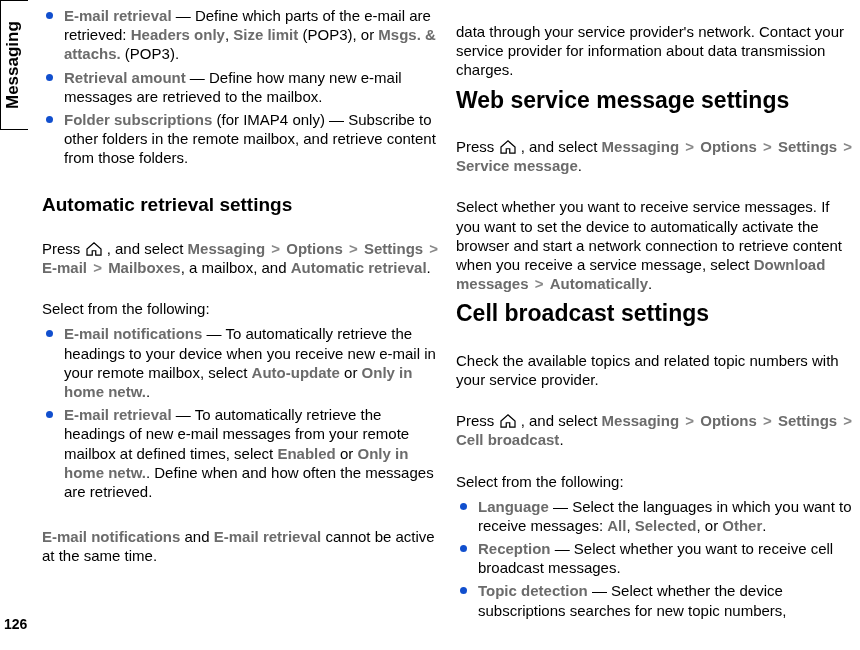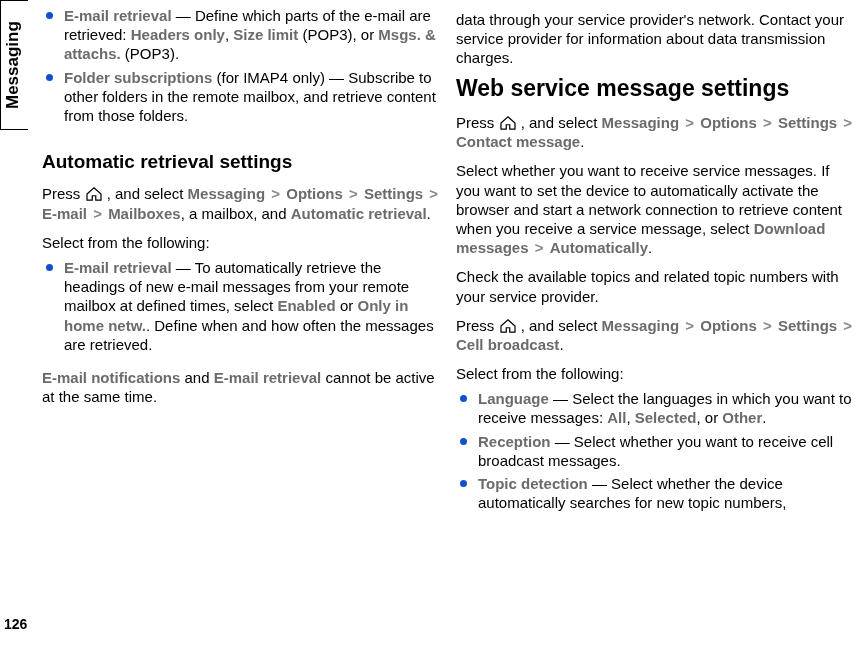--- a/index.html
+++ b/index.html
@@ -67,21 +67,21 @@
     width: 7px;
     height: 7px;
     background: #114fce;
     border-radius: 50%;
   }
   .term { color: #6b6b6b; font-weight: bold; }
   .crumb { color: #6b6b6b; font-weight: bold; }
   .sep { color: #888; font-weight: bold; padding: 0 2px;}
   h2.sub { font-size: 19px; font-weight: bold; margin-top: 15px; }
   h1.sect { font-size: 23px; font-weight: bold; }
-  p { margin-top: 4px; }
+  p { margin-top: 16px; }
   .home-icon {
     display: inline-block;
     width: 18px;
     height: 14px;
     vertical-align: -2px;
   }
   .home-icon svg { width: 100%; height: 100%; }
 </style>
 </head>
 <body>
@@ -90,77 +90,84 @@
 <div class="page-number">126</div>
 
 <div class="columns">
 
   <div class="col">
     <ul class="bullets">
       <li>
         <span class="term">E-mail retrieval</span><span> — Define which parts of the e-mail are retrieved: </span><span class="term">Headers only</span><span>, </span><span class="term">Size limit</span><span> (POP3), or </span><span class="term">Msgs. &amp; attachs.</span><span> (POP3).</span>
       </li>
       <li>
+        <span class="term">Retrieval amount</span><span> — Define how many new e-mail messages are retrieved to the mailbox.</span>
+      </li>
+      <li>
         <span class="term">Folder subscriptions</span><span> (for IMAP4 only)  — Subscribe to other folders in the remote mailbox, and retrieve content from those folders.</span>
       </li>
     </ul>
 
     <h2 class="sub">Automatic retrieval settings</h2>
 
     <p>
       <span>Press </span><span class="home-icon"><svg viewBox="0 0 20 16">
             <path d="M2 8 L10 1 L18 8 L18 15 L12 15 L12 10 L8 10 L8 15 L2 15 Z" fill="none" stroke="#000" stroke-width="1.4"></path>
           </svg></span><span> , and select </span><span class="crumb">Messaging</span><span class="sep"> &gt; </span><span class="crumb">Options</span><span class="sep"> &gt; </span><span class="crumb">Settings</span><span class="sep"> &gt; </span><span class="crumb">E-mail</span><span class="sep"> &gt; </span><span class="crumb">Mailboxes</span><span>, a mailbox, and </span><span class="crumb">Automatic retrieval</span><span>.</span>
     </p>
 
     <p>Select from the following:</p>
 
     <ul class="bullets">
+      <li>
+        <span class="term">E-mail notifications</span><span> — To automatically retrieve the headings to your device when you receive new e-mail in your remote mailbox, select </span><span class="term">Auto-update</span><span> or </span><span class="term">Only in home netw.</span><span>.</span>
+      </li>
       <li>
         <span class="term">E-mail retrieval</span><span> — To automatically retrieve the headings of new e-mail messages from your remote mailbox at defined times, select </span><span class="term">Enabled</span><span> or </span><span class="term">Only in home netw.</span><span>. Define when and how often the messages are retrieved.</span>
       </li>
     </ul>
 
     <p>
       <span class="term">E-mail notifications</span><span> and </span><span class="term">E-mail retrieval</span><span> cannot be active at the same time.</span>
     </p>
 
   </div>
 
   <div class="col">
     <p>data through your service provider's network. Contact your service provider for information about data transmission charges.</p>
 
     <h1 class="sect">Web service message settings</h1>
 
     <p>
       <span>Press </span><span class="home-icon"><svg viewBox="0 0 20 16">
             <path d="M2 8 L10 1 L18 8 L18 15 L12 15 L12 10 L8 10 L8 15 L2 15 Z" fill="none" stroke="#000" stroke-width="1.4"></path>
-          </svg></span><span> , and select </span><span class="crumb">Messaging</span><span class="sep"> &gt; </span><span class="crumb">Options</span><span class="sep"> &gt; </span><span class="crumb">Settings</span><span class="sep"> &gt; </span><span class="crumb">Contact message</span><span>.</span>
+          </svg></span><span> , and select </span><span class="crumb">Messaging</span><span class="sep"> &gt; </span><span class="crumb">Options</span><span class="sep"> &gt; </span><span class="crumb">Settings</span><span class="sep"> &gt; </span><span class="crumb">Service message</span><span>.</span>
     </p>
 
     <p>
       <span>Select whether you want to receive service messages. If you want to set the device to automatically activate the browser and start a network connection to retrieve content when you receive a service message, select </span><span class="crumb">Download messages</span><span class="sep"> &gt; </span><span class="crumb">Automatically</span><span>.</span>
     </p>
 
+    <h1 class="sect">Cell broadcast settings</h1>
 
     <p>Check the available topics and related topic numbers with your service provider.</p>
 
     <p>
       <span>Press </span><span class="home-icon"><svg viewBox="0 0 20 16">
             <path d="M2 8 L10 1 L18 8 L18 15 L12 15 L12 10 L8 10 L8 15 L2 15 Z" fill="none" stroke="#000" stroke-width="1.4"></path>
           </svg></span><span> , and select </span><span class="crumb">Messaging</span><span class="sep"> &gt; </span><span class="crumb">Options</span><span class="sep"> &gt; </span><span class="crumb">Settings</span><span class="sep"> &gt; </span><span class="crumb">Cell broadcast</span><span>.</span>
     </p>
 
     <p>Select from the following:</p>
 
     <ul class="bullets">
       <li>
         <span class="term">Language</span><span> — Select the languages in which you want to receive messages: </span><span class="term">All</span><span>, </span><span class="term">Selected</span><span>, or </span><span class="term">Other</span><span>.</span>
       </li>
       <li>
         <span class="term">Reception</span><span> — Select whether you want to receive cell broadcast messages.</span>
       </li>
       <li>
-        <span class="term">Topic detection</span><span> — Select whether the device automatically searches for new topic numbers,</span>
+        <span class="term">Topic detection</span><span> — Select whether the device subscriptions searches for new topic numbers,</span>
       </li>
     </ul>
   </div>
 </div>
 
 </body></html>

